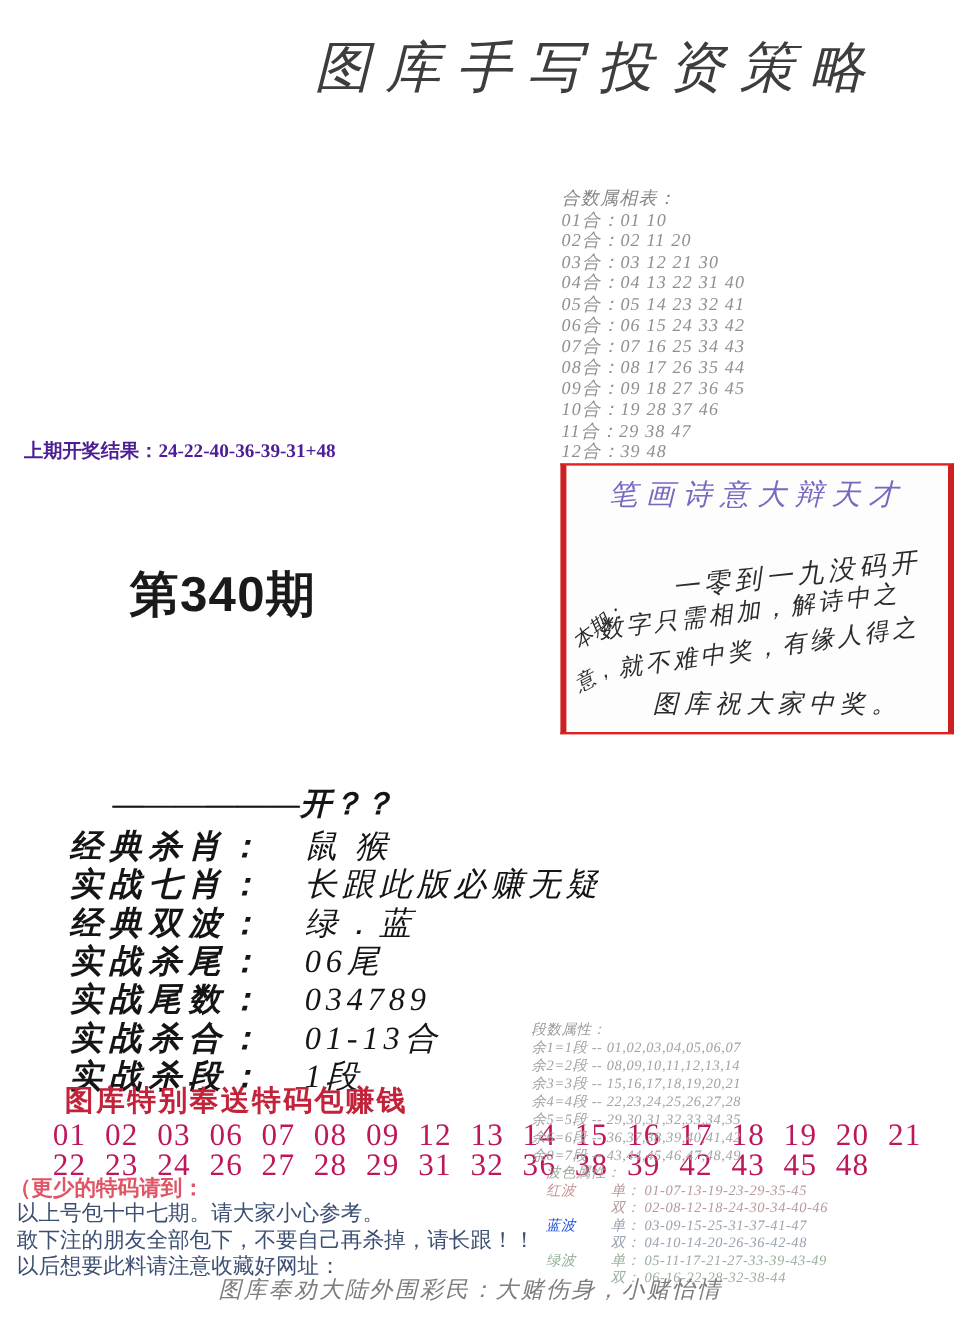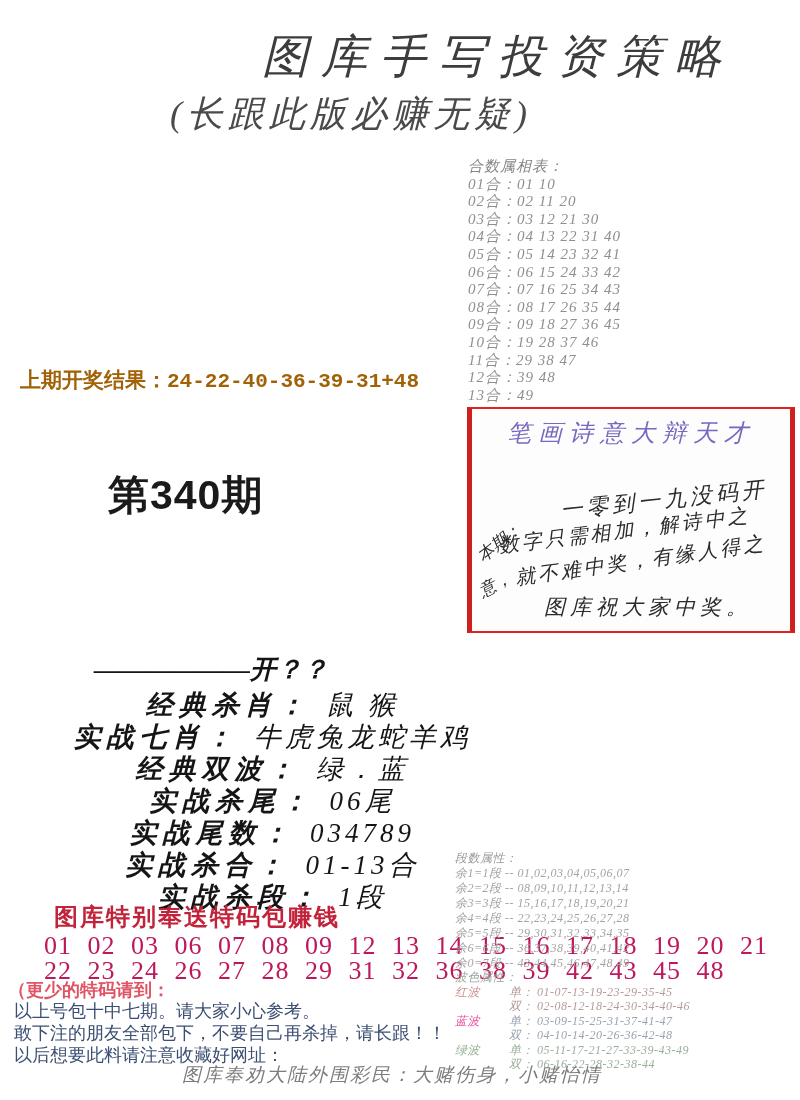--- a/index.html
+++ b/index.html
@@ -28,35 +28,35 @@
   
   .hesu{
     position:absolute; left:468px; top:158px;
     font-style:italic; font-size:15px; line-height:17.6px;
     color:#8f8f8f; letter-spacing:1px; white-space:nowrap;
   }
   .hesu-header{color:#858585;}
   
   .result{
     position:absolute; left:20px; top:366px;
-    font-size:21px; font-weight:bold; color:#a16207;
-    font-family:Liberation Mono, monospace;
+    font-size:16px; font-weight:bold; color:#4c1d95;
+    font-family:Liberation Serif, serif;
     white-space:nowrap;
   }
   
   .issue{
     position:absolute; left:108px; top:456px;
     font-size:41px; font-weight:bold; color:#1a1a1a;
     font-family:"Liberation Sans", sans-serif;
     letter-spacing:1px;
     margin-top:12px;
   }
   
   .poem-box{
-    position:absolute; left:467px; top:407px;
+    position:absolute; left:467px; top:386px;
     width:318px; height:222px;
     border-top:2px solid #e02222;
     border-bottom:2px solid #e02222;
     border-left:5px solid #cf2020;
     border-right:5px solid #cf2020;
     background:#fdfdfd;
   }
   .poem-title{
     position:absolute; left:0; right:0; top:8px;
     text-align:center;
@@ -73,21 +73,21 @@
   .poem-close{left:72px; top:184px; font-size:21px; letter-spacing:5px;}
   
   .pred{
     position:absolute; left:58px; top:652px;
     font-style:italic; color:#151515; white-space:nowrap;
   }
   .pred-dash{
     font-size:26px; font-weight:bold; letter-spacing:0;
     margin-left:36px; margin-bottom:2px;
   }
-  .pred-row{height:32px; line-height:32px;text-align:center;}
+  .pred-row{height:32px; line-height:32px;}
   .pred-label{
     display:inline-block; width:196px;
     font-size:27px; font-weight:bold; letter-spacing:6px;
   }
   .pred-value{font-size:27px; letter-spacing:4px;}
   
   .offer-title{
     position:absolute; left:54px; top:901px;
     font-size:24px; font-weight:bold; color:#c2233a;
     letter-spacing:2px; white-space:nowrap;
@@ -101,56 +101,55 @@
   .num-row2{top:956px;}
   
   .note{position:absolute; white-space:nowrap; font-size:18px;}
   .note-red{left:8px; top:978px; color:#e05565; font-weight:bold;}
   .note-navy{color:#3c4f73;}
   .note1{left:14px; top:999px;}
   .note2{left:14px; top:1021px;}
   .note3{left:14px; top:1043px;}
   
   .duanshu{
-    position:absolute; left:455px; top:851px;
+    position:absolute; left:443px; top:851px;
     font-style:italic; font-size:12px; line-height:15px;
     color:#a3a3a3; white-space:nowrap; letter-spacing:0.5px;
   }
   .duanshu .hdr{color:#9a9a9a;}
   
   .bose{
     position:absolute; left:455px; top:970px;
     font-style:italic; font-size:12px; line-height:14.5px;
     white-space:nowrap; letter-spacing:0.5px; color:#a3a3a3;
   }
   .bose .hdr{color:#9aa89a;}
   .bose-row{display:flex;}
   .bose-wave{display:inline-block; width:42px;}
   .bose-parity{display:inline-block; width:28px; margin-left:12px;}
   .bose-nums{display:inline-block;}
   .wave-red .bose-wave{color:#c98f8f;}
   .wave-red .bose-nums,.wave-red .bose-parity{color:#b59a9a;}
-  .wave-blue .bose-wave{color:#ec4899;}
+  .wave-blue .bose-wave{color:#1d4ed8;}
   .wave-blue .bose-nums,.wave-blue .bose-parity{color:#9aa2b0;}
   .wave-green .bose-wave{color:#8fae92;}
   .wave-green .bose-nums,.wave-green .bose-parity{color:#9aaf9c;}
   
   .footer{
     position:absolute; left:182px; top:1062px;
     font-style:italic; font-size:19px; color:#7d7d7d;
     letter-spacing:2px; white-space:nowrap;
   }
 </style>
 </head>
 <body>
 
 <div class="page">
 
   <div class="title">图库手写投资策略</div>
-  <div class="subtitle">(长跟此版必赚无疑)</div>
 
   <div class="hesu">
     <div class="hesu-header">合数属相表：</div>
     <div>01合：01 10</div>
     <div>02合：02 11 20</div>
     <div>03合：03 12 21 30</div>
     <div>04合：04 13 22 31 40</div>
     <div>05合：05 14 23 32 41</div>
     <div>06合：06 15 24 33 42</div>
     <div>07合：07 16 25 34 43</div>
@@ -175,21 +174,21 @@
     <div class="poem-line poem-l4">意，</div>
     <div class="poem-line poem-close">图库祝大家中奖。</div>
   </div>
 
   <div class="pred">
     <div class="pred-dash">——————开？？</div>
     <div class="pred-row">
       <span class="pred-label">经典杀肖：</span><span class="pred-value">鼠 猴</span>
     </div>
     <div class="pred-row">
-      <span class="pred-label">实战七肖：</span><span class="pred-value">牛虎兔龙蛇羊鸡</span>
+      <span class="pred-label">实战七肖：</span><span class="pred-value">长跟此版必赚无疑</span>
     </div>
     <div class="pred-row">
       <span class="pred-label">经典双波：</span><span class="pred-value">绿．蓝</span>
     </div>
     <div class="pred-row">
       <span class="pred-label">实战杀尾：</span><span class="pred-value">06尾</span>
     </div>
     <div class="pred-row">
       <span class="pred-label">实战尾数：</span><span class="pred-value">034789</span>
     </div>

